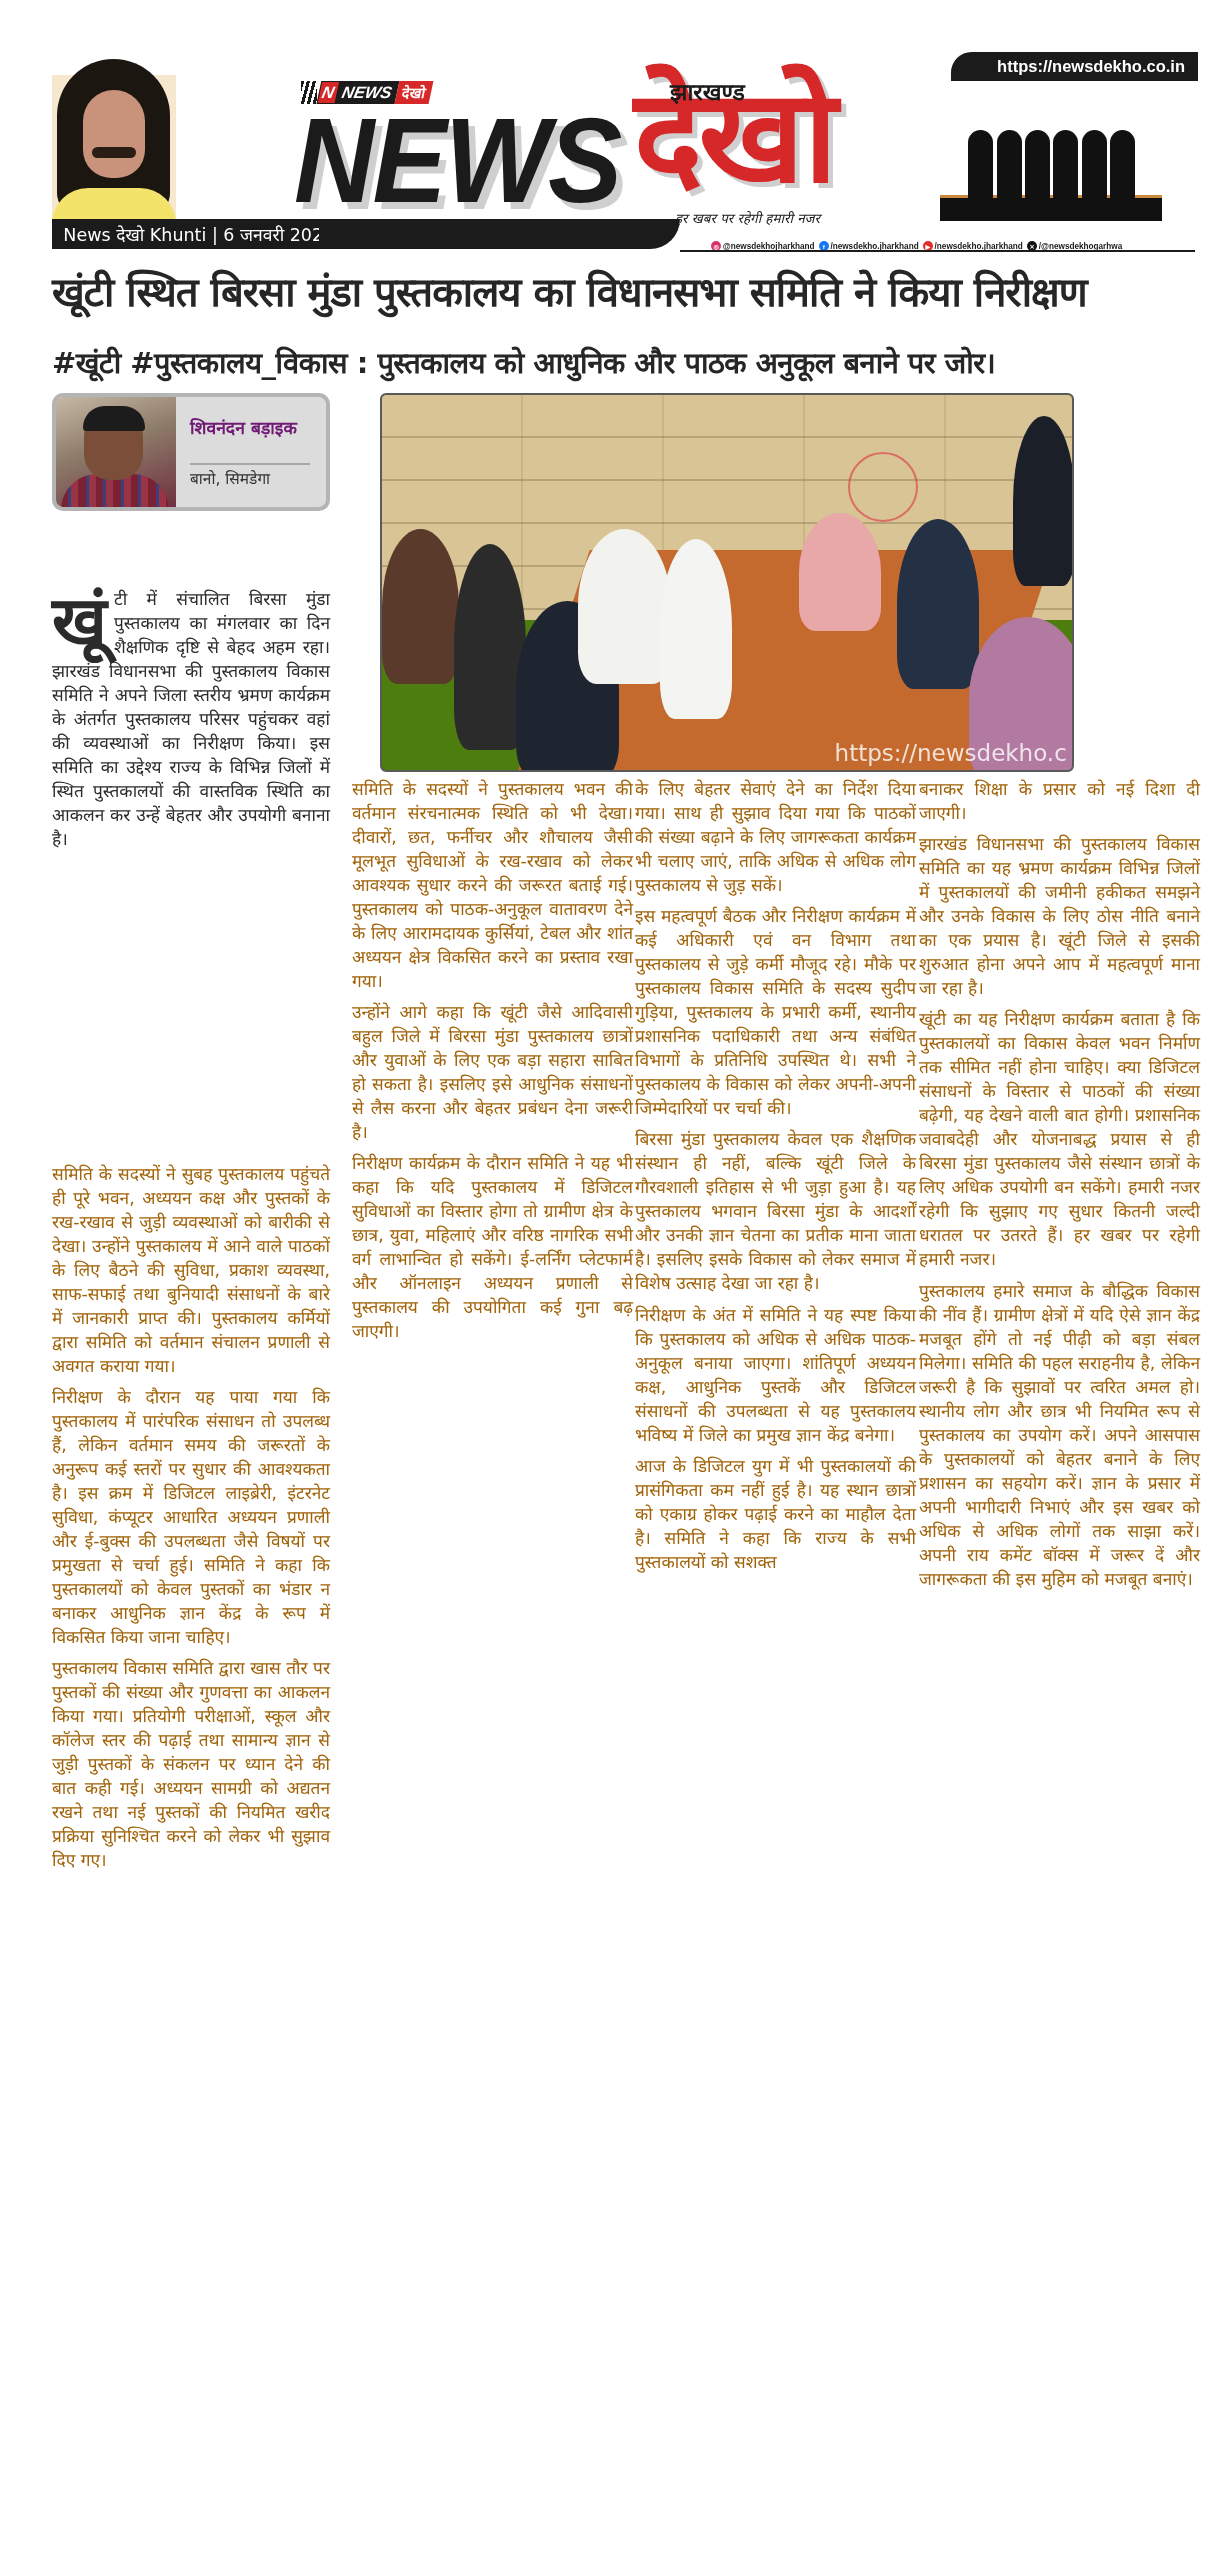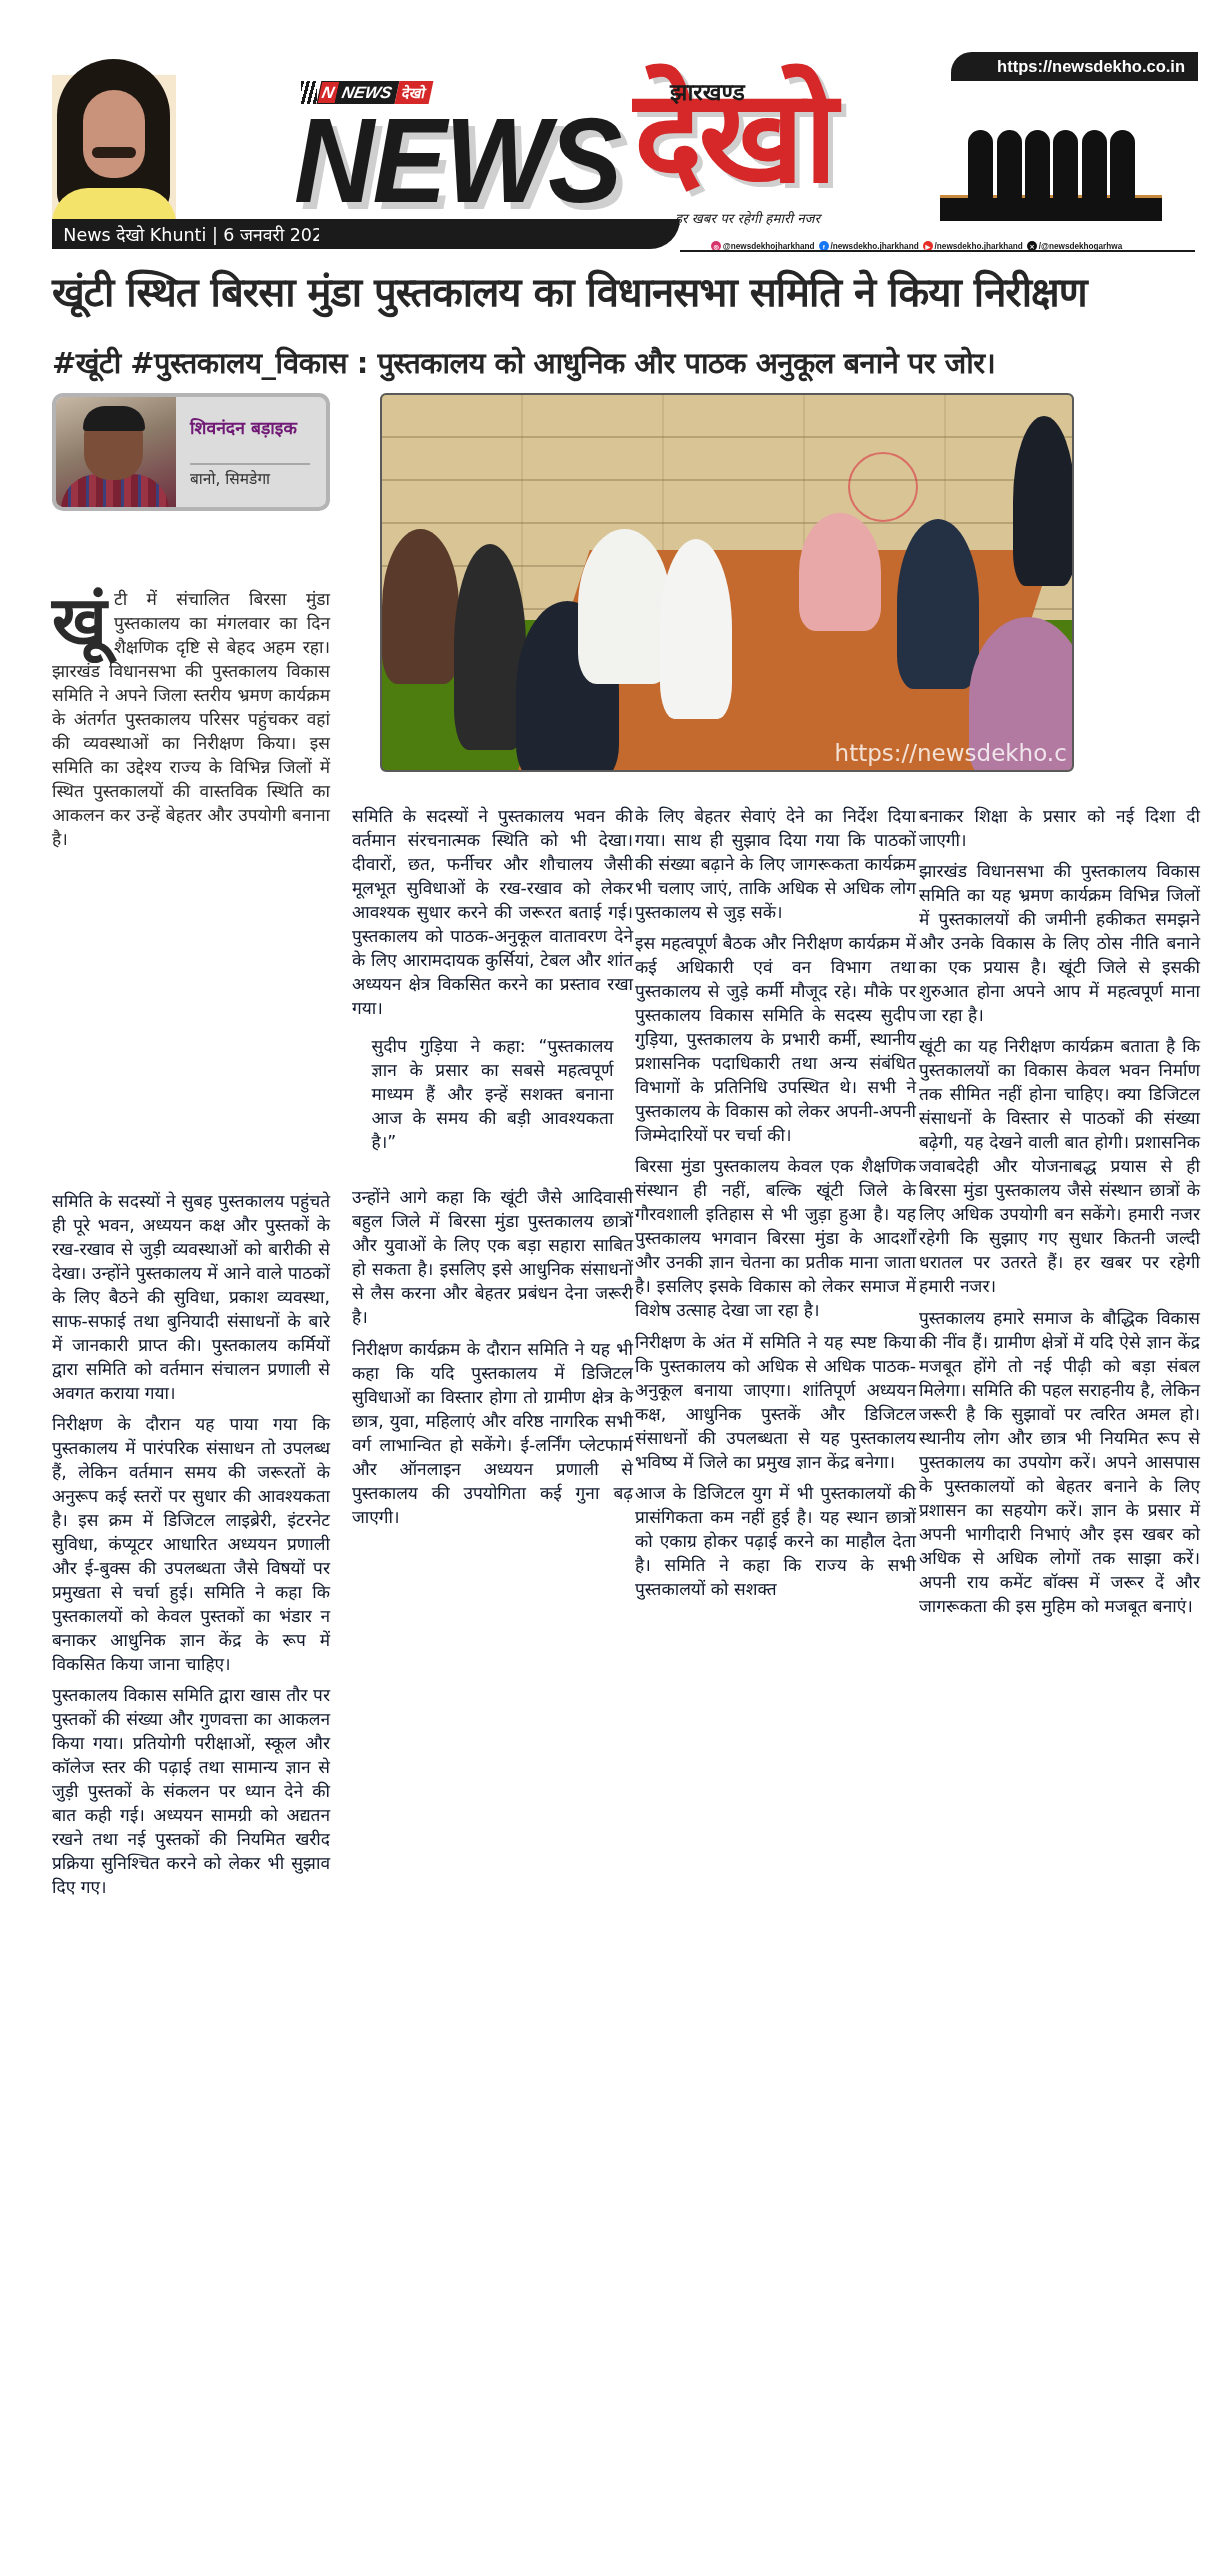--- a/index.html
+++ b/index.html
@@ -54,21 +54,21 @@
   
   .main-photo { position: absolute; left: 352px; top: 393px; width: 694px; height: 379px; border: 2.6px solid #5a5a5a; border-radius: 6.2px; overflow: hidden; background: #4d7c0f; margin-left: 28px; }
   .main-photo .wall { position:absolute; left:0; top:0; width:100%; height:60%; background: repeating-linear-gradient(90deg,#d8c495 0 139px,#c9b585 139px 141px); }
   .main-photo .wall2 { position:absolute; left:0; top:0; width:100%; height:60%; background: repeating-linear-gradient(180deg,transparent 0 41px,rgba(120,100,60,.35) 41px 43px); }
   .main-photo .table { position:absolute; left:170px; top:155px; width:464px; height:232px; background:#c56a2e; transform: skewX(-18deg); }
   .main-photo .person { position:absolute; border-radius: 50% 50% 20% 20%; }
   .main-photo .stamp { position:absolute; left:466px; top:57px; width:70px; height:70px; border: 2.6px solid rgba(220,40,60,.55); border-radius: 50%; }
   .main-photo .watermark { position:absolute; right:5.2px; bottom:4.1px; color: rgba(255,255,255,.8); font: 23px "DejaVu Sans", sans-serif; }
 
   
-  .col { position:absolute; font: 17.3px/24px "DejaVu Sans", sans-serif; color:#0f172a; text-align: justify; margin-top: 27px; }
+  .col { position:absolute; font: 17.3px/24px "DejaVu Sans", sans-serif; color:#a16207; text-align: justify; }
   .col p { margin-bottom: 7.2px; }
   .col2 { left: 352px; top: 777px; width: 281px; }
   .col3 { left: 635px; top: 777px; width: 281px; }
   .col4 { left: 919px; top: 777px; width: 281px; }
   .dropcap-wrap { position:absolute; left:52px; top:587px; width:278px; font: 17.3px/24px "DejaVu Sans", sans-serif; text-align: justify; color:#2b2b2b; }
   .dropcap { float:left; font: bold 67px/67px "DejaVu Sans", sans-serif; color:#2b2b2b; margin: 1px 7.2px 0 0; }
   .quote { padding: 0 19.6px 0 19.6px; margin: 14.4px 0 31px 0 !important; }
 </style>
 </head>
 <body>
@@ -157,21 +157,20 @@
   <span>टी में संचालित बिरसा मुंडा पुस्तकालय का मंगलवार का दिन शैक्षणिक दृष्टि से बेहद अहम रहा। झारखंड विधानसभा की पुस्तकालय विकास समिति ने अपने जिला स्तरीय भ्रमण कार्यक्रम के अंतर्गत पुस्तकालय परिसर पहुंचकर वहां की व्यवस्थाओं का निरीक्षण किया। इस समिति का उद्देश्य राज्य के विभिन्न जिलों में स्थित पुस्तकालयों की वास्तविक स्थिति का आकलन कर उन्हें बेहतर और उपयोगी बनाना है।</span>
 </div>
 <div class="col" style="left:52px; top:1162px; width:278px;">
   <p>समिति के सदस्यों ने सुबह पुस्तकालय पहुंचते ही पूरे भवन, अध्ययन कक्ष और पुस्तकों के रख-रखाव से जुड़ी व्यवस्थाओं को बारीकी से देखा। उन्होंने पुस्तकालय में आने वाले पाठकों के लिए बैठने की सुविधा, प्रकाश व्यवस्था, साफ-सफाई तथा बुनियादी संसाधनों के बारे में जानकारी प्राप्त की। पुस्तकालय कर्मियों द्वारा समिति को वर्तमान संचालन प्रणाली से अवगत कराया गया।</p>
   <p>निरीक्षण के दौरान यह पाया गया कि पुस्तकालय में पारंपरिक संसाधन तो उपलब्ध हैं, लेकिन वर्तमान समय की जरूरतों के अनुरूप कई स्तरों पर सुधार की आवश्यकता है। इस क्रम में डिजिटल लाइब्रेरी, इंटरनेट सुविधा, कंप्यूटर आधारित अध्ययन प्रणाली और ई-बुक्स की उपलब्धता जैसे विषयों पर प्रमुखता से चर्चा हुई। समिति ने कहा कि पुस्तकालयों को केवल पुस्तकों का भंडार न बनाकर आधुनिक ज्ञान केंद्र के रूप में विकसित किया जाना चाहिए।</p>
   <p>पुस्तकालय विकास समिति द्वारा खास तौर पर पुस्तकों की संख्या और गुणवत्ता का आकलन किया गया। प्रतियोगी परीक्षाओं, स्कूल और कॉलेज स्तर की पढ़ाई तथा सामान्य ज्ञान से जुड़ी पुस्तकों के संकलन पर ध्यान देने की बात कही गई। अध्ययन सामग्री को अद्यतन रखने तथा नई पुस्तकों की नियमित खरीद प्रक्रिया सुनिश्चित करने को लेकर भी सुझाव दिए गए।</p>
 </div>
 
 <div class="col col2">
   <p>समिति के सदस्यों ने पुस्तकालय भवन की वर्तमान संरचनात्मक स्थिति को भी देखा। दीवारों, छत, फर्नीचर और शौचालय जैसी मूलभूत सुविधाओं के रख-रखाव को लेकर आवश्यक सुधार करने की जरूरत बताई गई। पुस्तकालय को पाठक-अनुकूल वातावरण देने के लिए आरामदायक कुर्सियां, टेबल और शांत अध्ययन क्षेत्र विकसित करने का प्रस्ताव रखा गया।</p>
-  <p class="quote">सुदीप गुड़िया ने कहा: “पुस्तकालय ज्ञान के प्रसार का सबसे महत्वपूर्ण माध्यम हैं और इन्हें सशक्त बनाना आज के समय की बड़ी आवश्यकता है।”</p>
   <p>उन्होंने आगे कहा कि खूंटी जैसे आदिवासी बहुल जिले में बिरसा मुंडा पुस्तकालय छात्रों और युवाओं के लिए एक बड़ा सहारा साबित हो सकता है। इसलिए इसे आधुनिक संसाधनों से लैस करना और बेहतर प्रबंधन देना जरूरी है।</p>
   <p>निरीक्षण कार्यक्रम के दौरान समिति ने यह भी कहा कि यदि पुस्तकालय में डिजिटल सुविधाओं का विस्तार होगा तो ग्रामीण क्षेत्र के छात्र, युवा, महिलाएं और वरिष्ठ नागरिक सभी वर्ग लाभान्वित हो सकेंगे। ई-लर्निंग प्लेटफार्म और ऑनलाइन अध्ययन प्रणाली से पुस्तकालय की उपयोगिता कई गुना बढ़ जाएगी।</p>
 </div>
 
 <div class="col col3">
   <p>के लिए बेहतर सेवाएं देने का निर्देश दिया गया। साथ ही सुझाव दिया गया कि पाठकों की संख्या बढ़ाने के लिए जागरूकता कार्यक्रम भी चलाए जाएं, ताकि अधिक से अधिक लोग पुस्तकालय से जुड़ सकें।</p>
   <p>इस महत्वपूर्ण बैठक और निरीक्षण कार्यक्रम में कई अधिकारी एवं वन विभाग तथा पुस्तकालय से जुड़े कर्मी मौजूद रहे। मौके पर पुस्तकालय विकास समिति के सदस्य सुदीप गुड़िया, पुस्तकालय के प्रभारी कर्मी, स्थानीय प्रशासनिक पदाधिकारी तथा अन्य संबंधित विभागों के प्रतिनिधि उपस्थित थे। सभी ने पुस्तकालय के विकास को लेकर अपनी-अपनी जिम्मेदारियों पर चर्चा की।</p>
   <p>बिरसा मुंडा पुस्तकालय केवल एक शैक्षणिक संस्थान ही नहीं, बल्कि खूंटी जिले के गौरवशाली इतिहास से भी जुड़ा हुआ है। यह पुस्तकालय भगवान बिरसा मुंडा के आदर्शों और उनकी ज्ञान चेतना का प्रतीक माना जाता है। इसलिए इसके विकास को लेकर समाज में विशेष उत्साह देखा जा रहा है।</p>
   <p>निरीक्षण के अंत में समिति ने यह स्पष्ट किया कि पुस्तकालय को अधिक से अधिक पाठक-अनुकूल बनाया जाएगा। शांतिपूर्ण अध्ययन कक्ष, आधुनिक पुस्तकें और डिजिटल संसाधनों की उपलब्धता से यह पुस्तकालय भविष्य में जिले का प्रमुख ज्ञान केंद्र बनेगा।</p>
   <p>आज के डिजिटल युग में भी पुस्तकालयों की प्रासंगिकता कम नहीं हुई है। यह स्थान छात्रों को एकाग्र होकर पढ़ाई करने का माहौल देता है। समिति ने कहा कि राज्य के सभी पुस्तकालयों को सशक्त</p>

